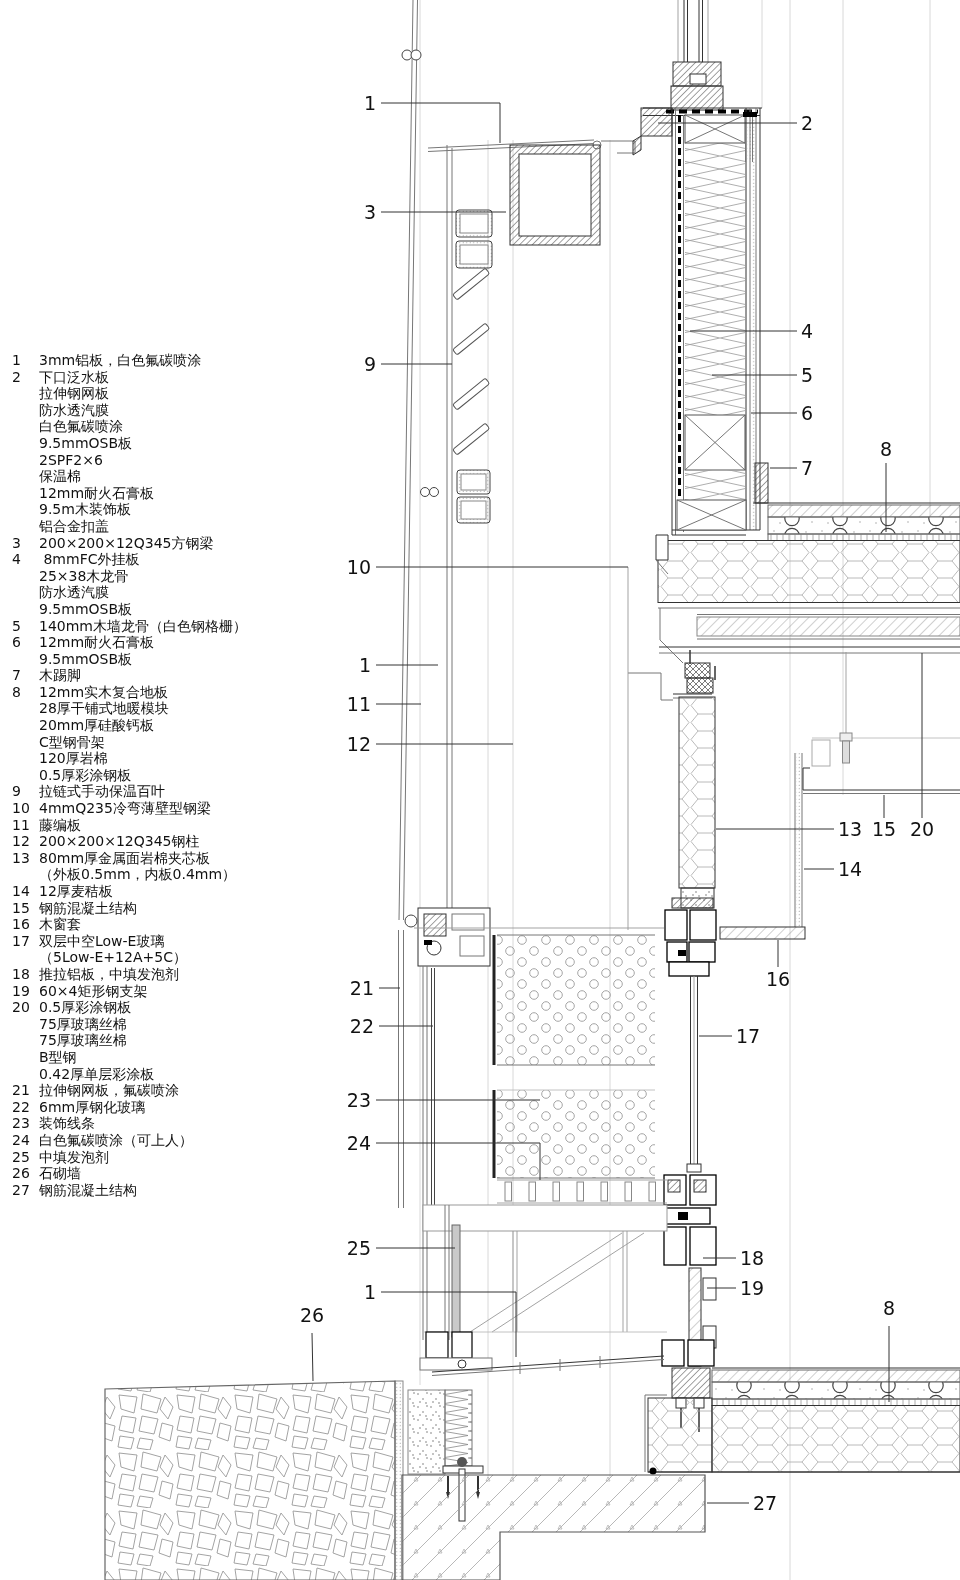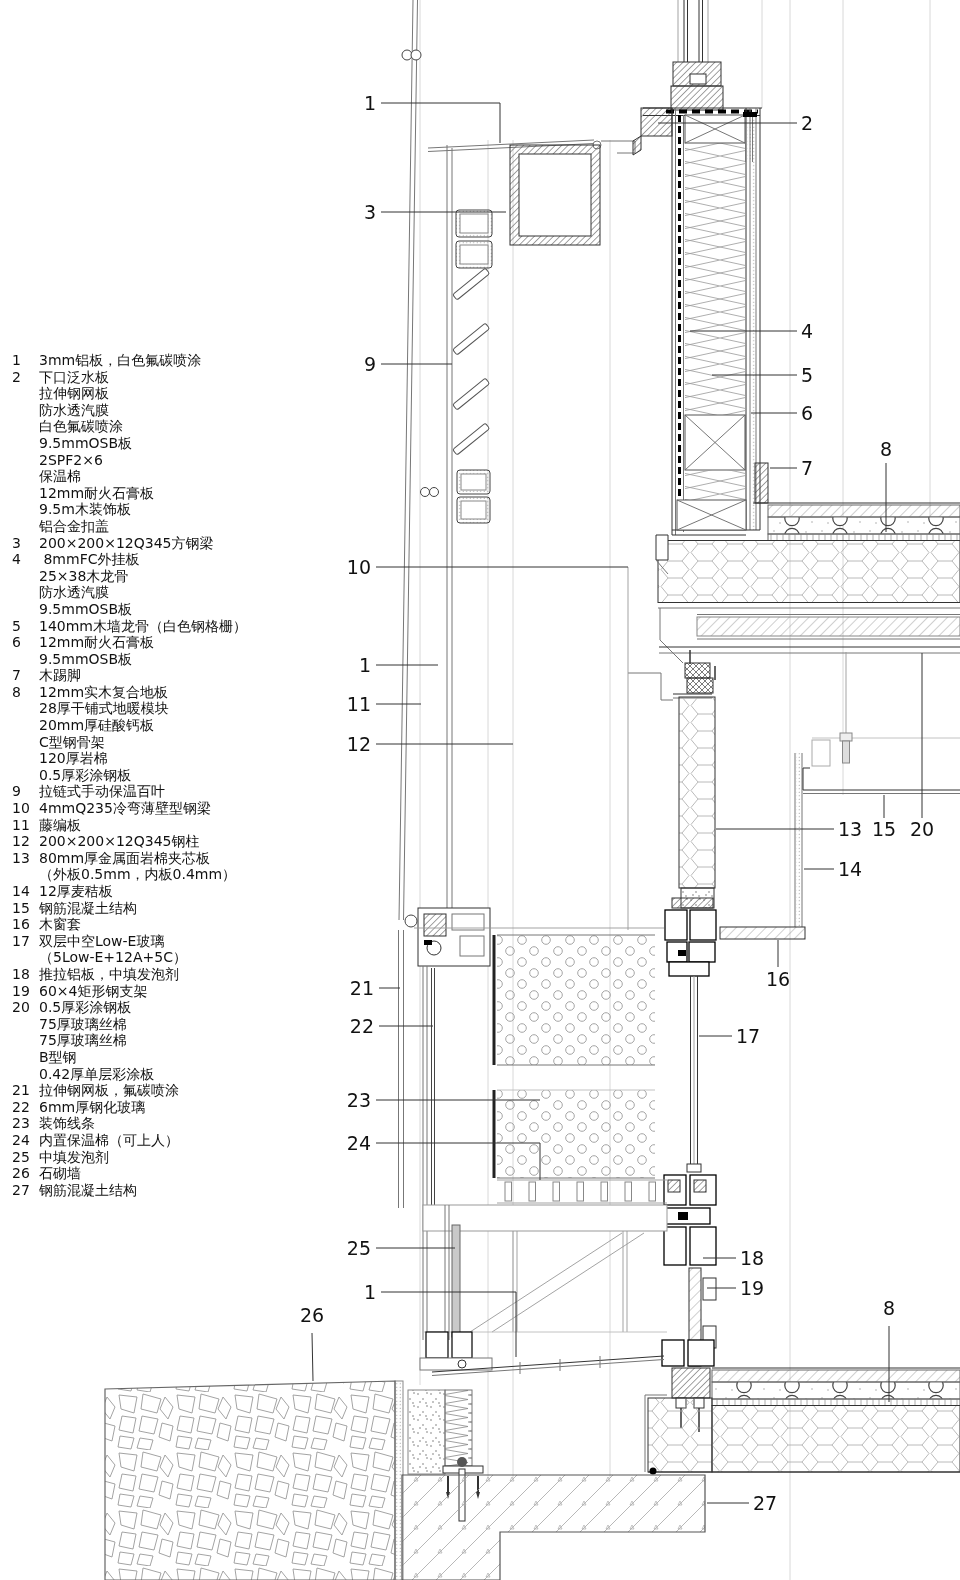--- a/index.html
+++ b/index.html
@@ -621,21 +621,21 @@
       </div>
       <div class="legend-row">
         <span class="legend-num">23</span>
         <span>
           <div class="legend-line">装饰线条</div>
         </span>
       </div>
       <div class="legend-row">
         <span class="legend-num">24</span>
         <span>
-          <div class="legend-line">内置保温棉（可上人）</div>
+          <div class="legend-line">白色氟碳喷涂（可上人）</div>
         </span>
       </div>
       <div class="legend-row">
         <span class="legend-num">25</span>
         <span>
           <div class="legend-line">中填发泡剂</div>
         </span>
       </div>
       <div class="legend-row">
         <span class="legend-num">26</span>

